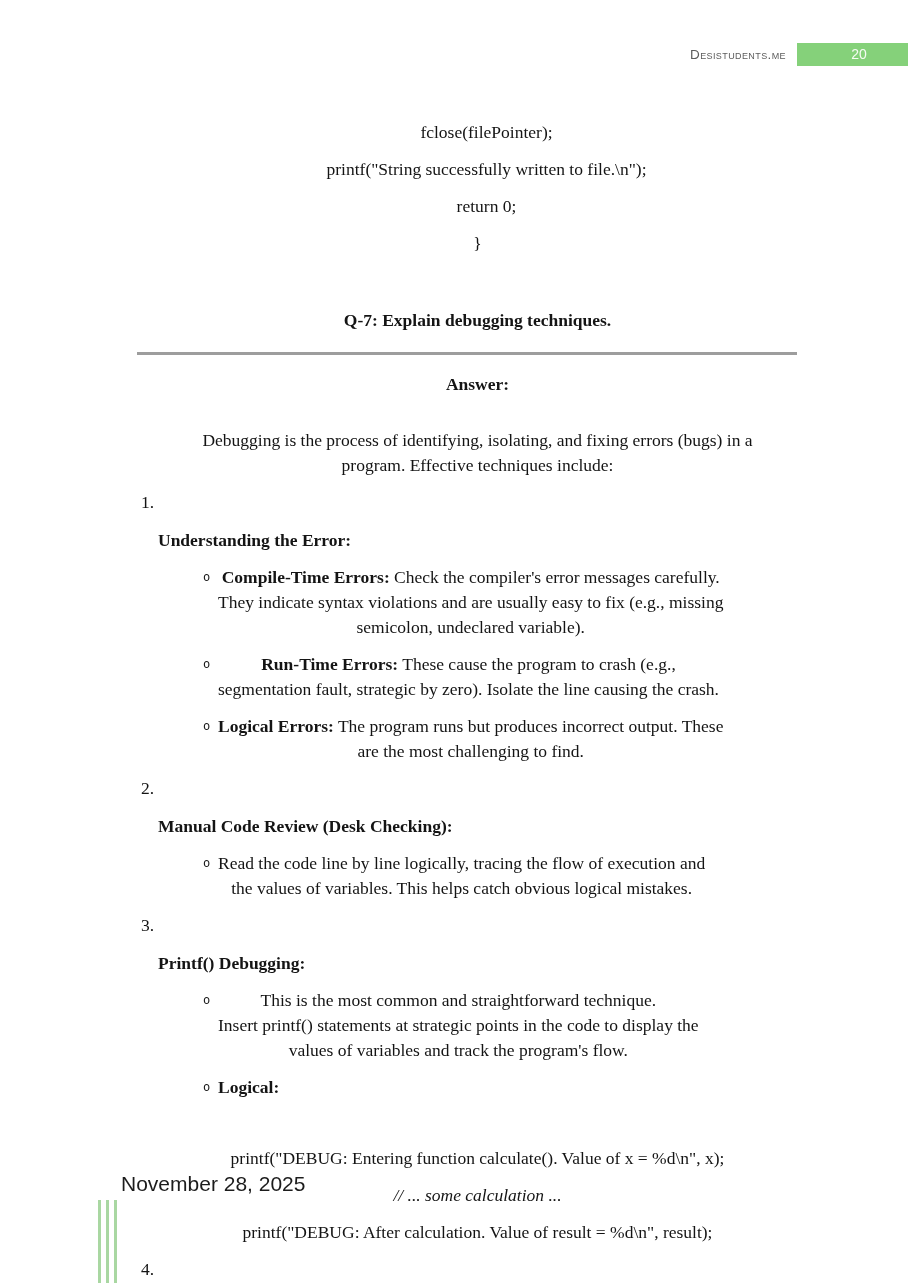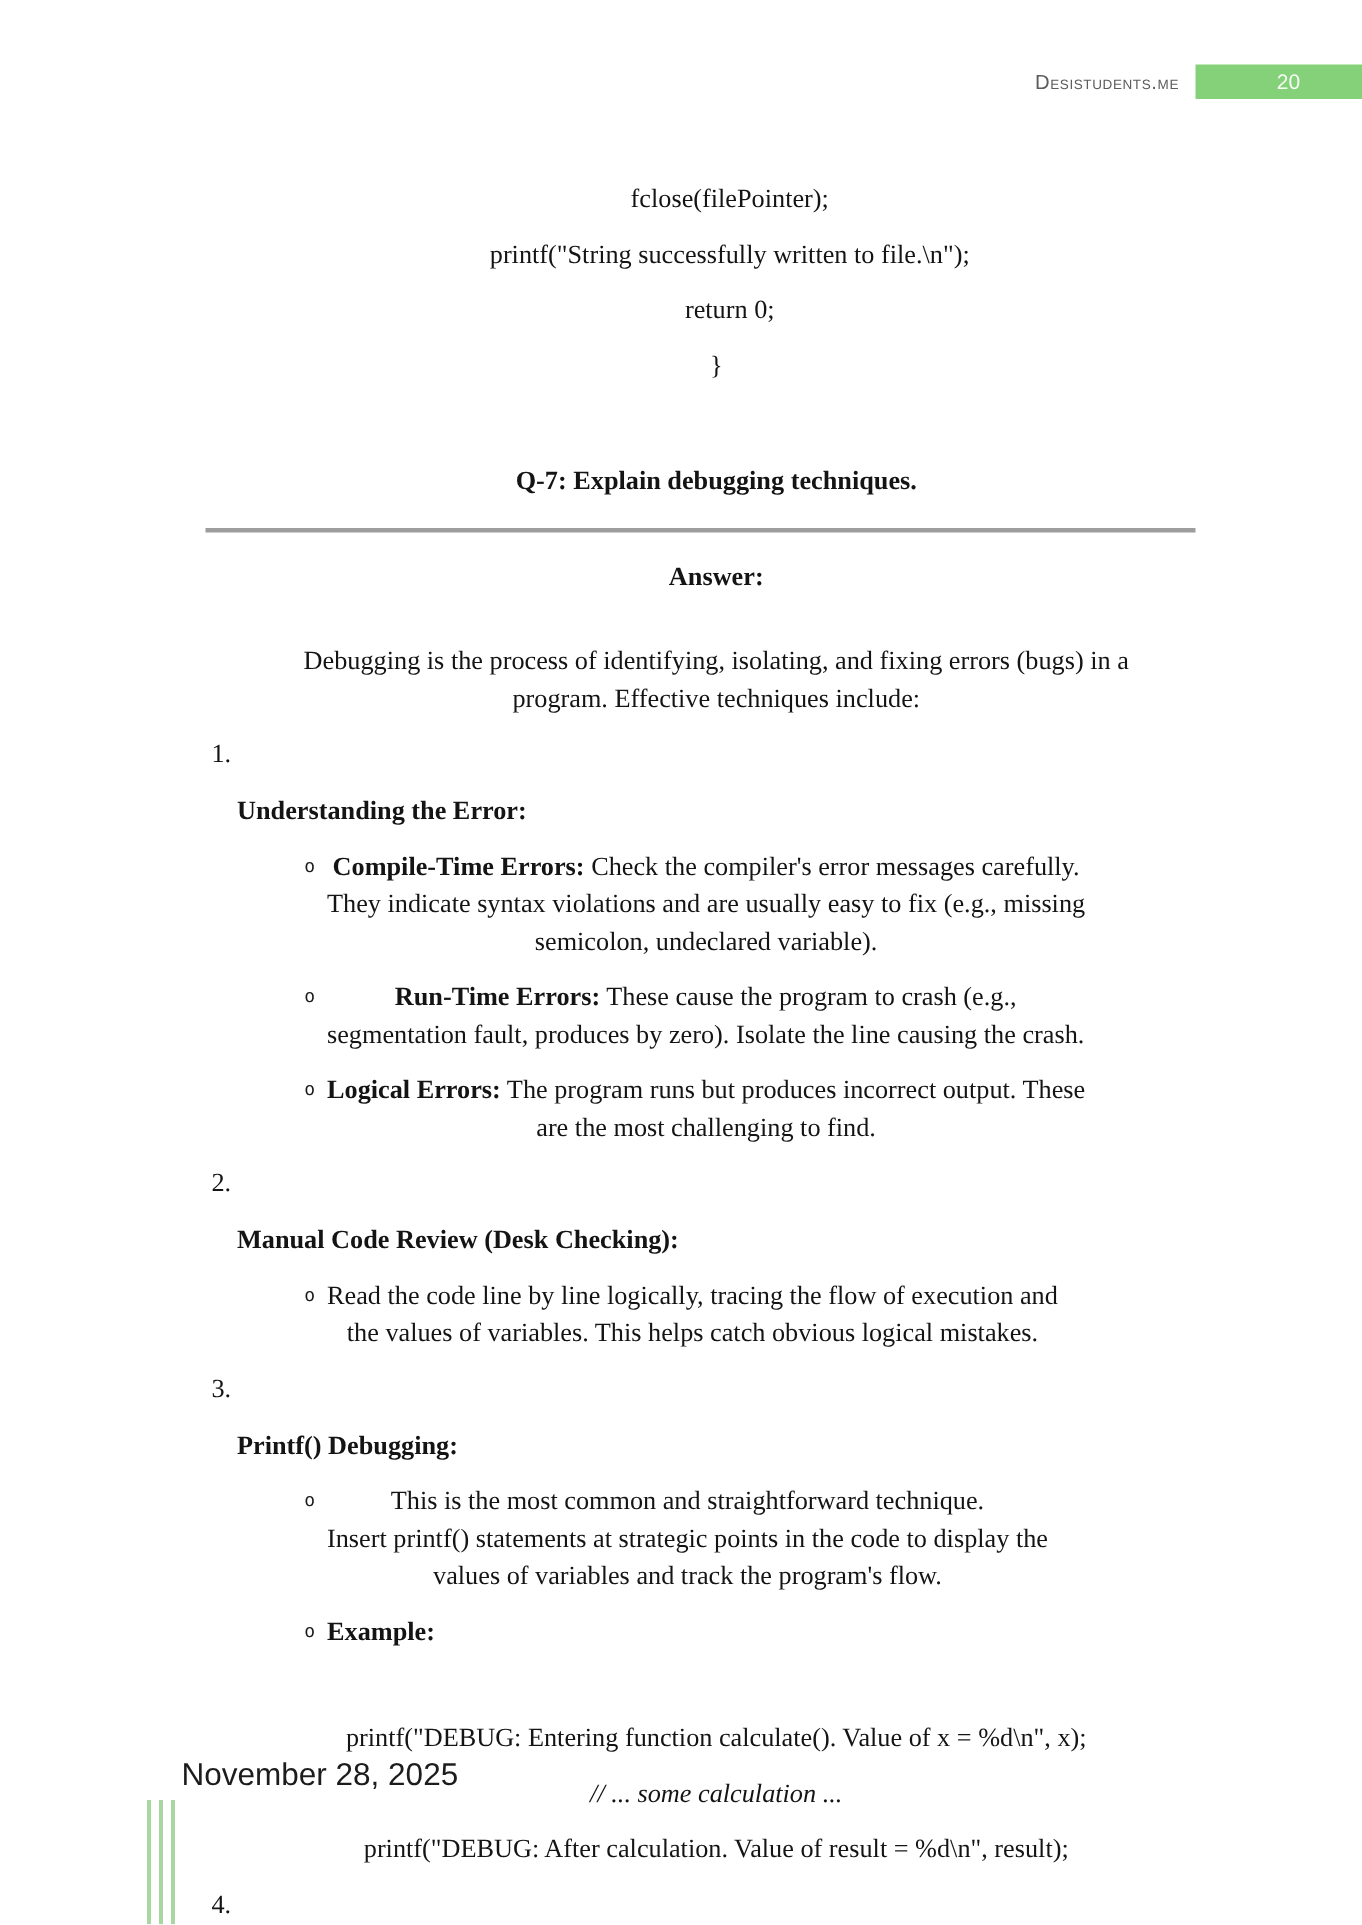--- a/index.html
+++ b/index.html
@@ -135,21 +135,21 @@
     </div>
     <div class="bullet">
       <span class="marker">o</span>
       <div class="btext"><b>Compile-Time Errors:</b><span> Check the compiler's error messages carefully.
 They indicate syntax violations and are usually easy to fix (e.g., missing
 semicolon, undeclared variable).</span></div>
     </div>
     <div class="bullet">
       <span class="marker">o</span>
       <div class="btext"><b>Run-Time Errors:</b><span> These cause the program to crash (e.g.,
-segmentation fault, produces by zero). Isolate the line causing the crash.</span></div>
+segmentation fault, strategic by zero). Isolate the line causing the crash.</span></div>
     </div>
     <div class="bullet">
       <span class="marker">o</span>
       <div class="btext"><b>Logical Errors:</b><span> The program runs but produces incorrect output. These
 are the most challenging to find.</span></div>
     </div>
 
     <div class="numitem">
       <span class="num">2.</span>
       <b class="numtitle">Manual Code Review (Desk Checking):</b>
@@ -165,21 +165,21 @@
       <b class="numtitle">Printf() Debugging:</b>
     </div>
     <div class="bullet">
       <span class="marker">o</span>
       <div class="btext"><b></b><span>This is the most common and straightforward technique.
 Insert printf() statements at strategic points in the code to display the
 values of variables and track the program's flow.</span></div>
     </div>
     <div class="bullet">
       <span class="marker">o</span>
-      <div class="btext"><b>Example:</b><span></span></div>
+      <div class="btext"><b>Logical:</b><span></span></div>
     </div>
 
     <div class="codeblock-example">
       <div class="codeline">printf("DEBUG: Entering function calculate(). Value of x = %d\n", x);</div>
       <div class="codeline italic">// ... some calculation ...</div>
       <div class="codeline">printf("DEBUG: After calculation. Value of result = %d\n", result);</div>
     </div>
 
     <div class="numitem">
       <span class="num">4.</span>

